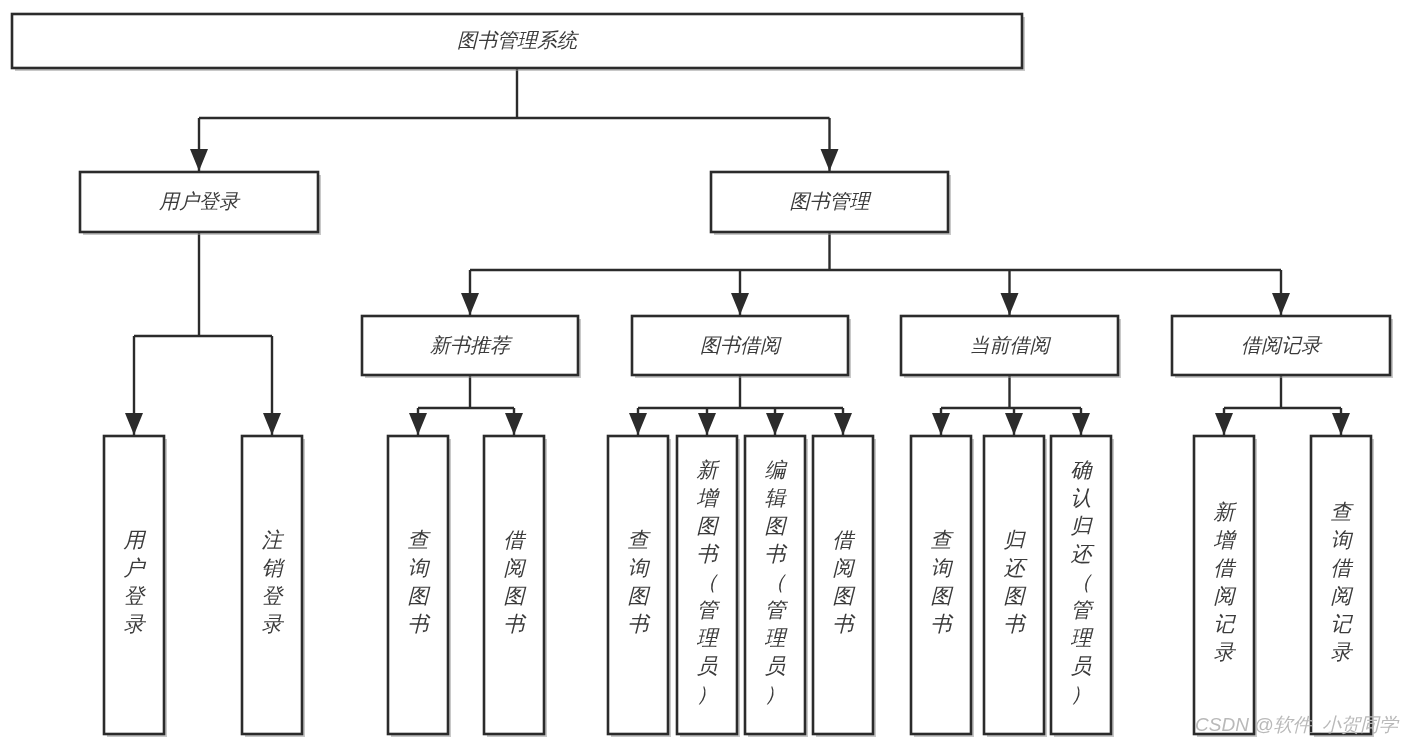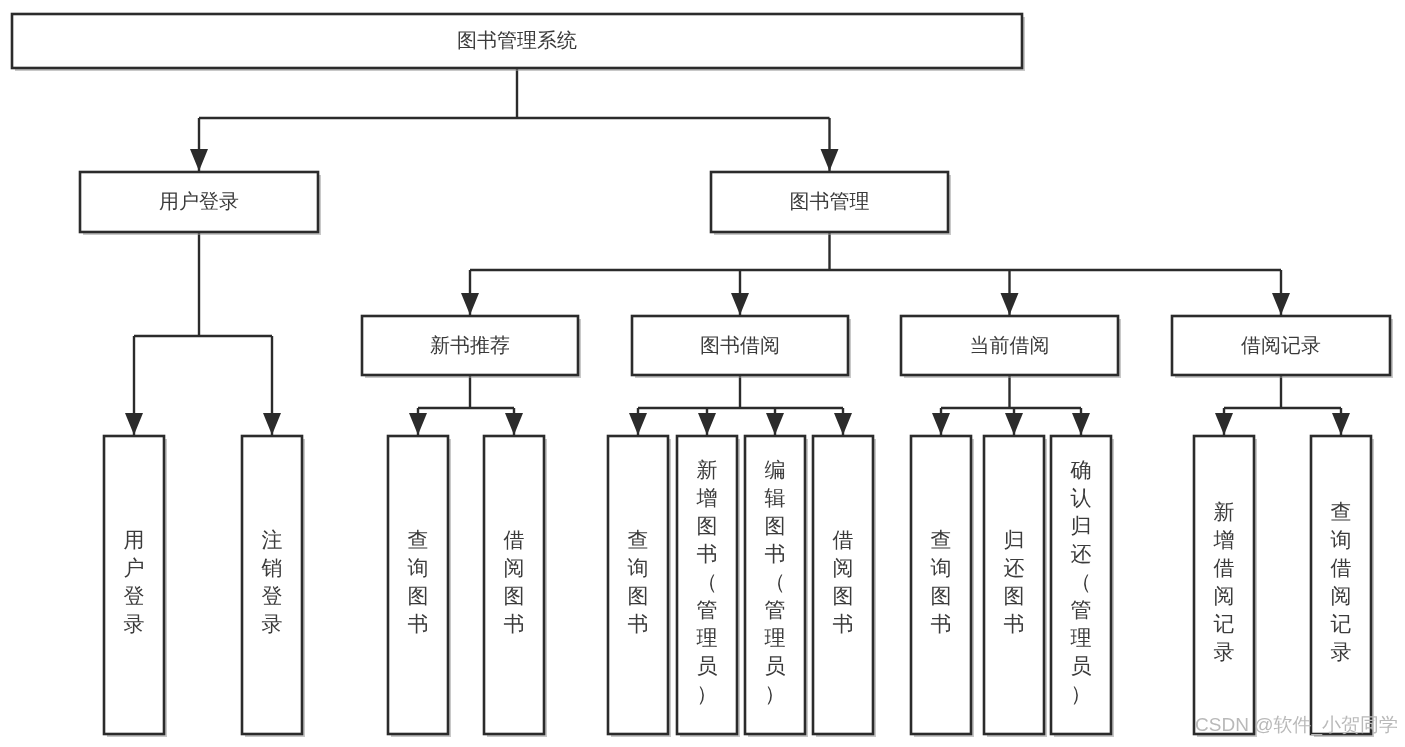--- a/index.html
+++ b/index.html
@@ -13,20 +13,21 @@
     position: relative;
     overflow: hidden;
     font-family: "Liberation Sans", "DejaVu Sans", sans-serif;
   }
   #diagram-root {
     position: absolute;
     left: 0;
     top: 0;
     width: 1405px;
     height: 747px;
+    font-style: italic;
   }
   svg.diagram-canvas {
     display: block;
     width: 1405px;
     height: 747px;
     background: #ffffff;
   }
   .node-box {
     fill: #ffffff;
     stroke: #2b2b2b;

